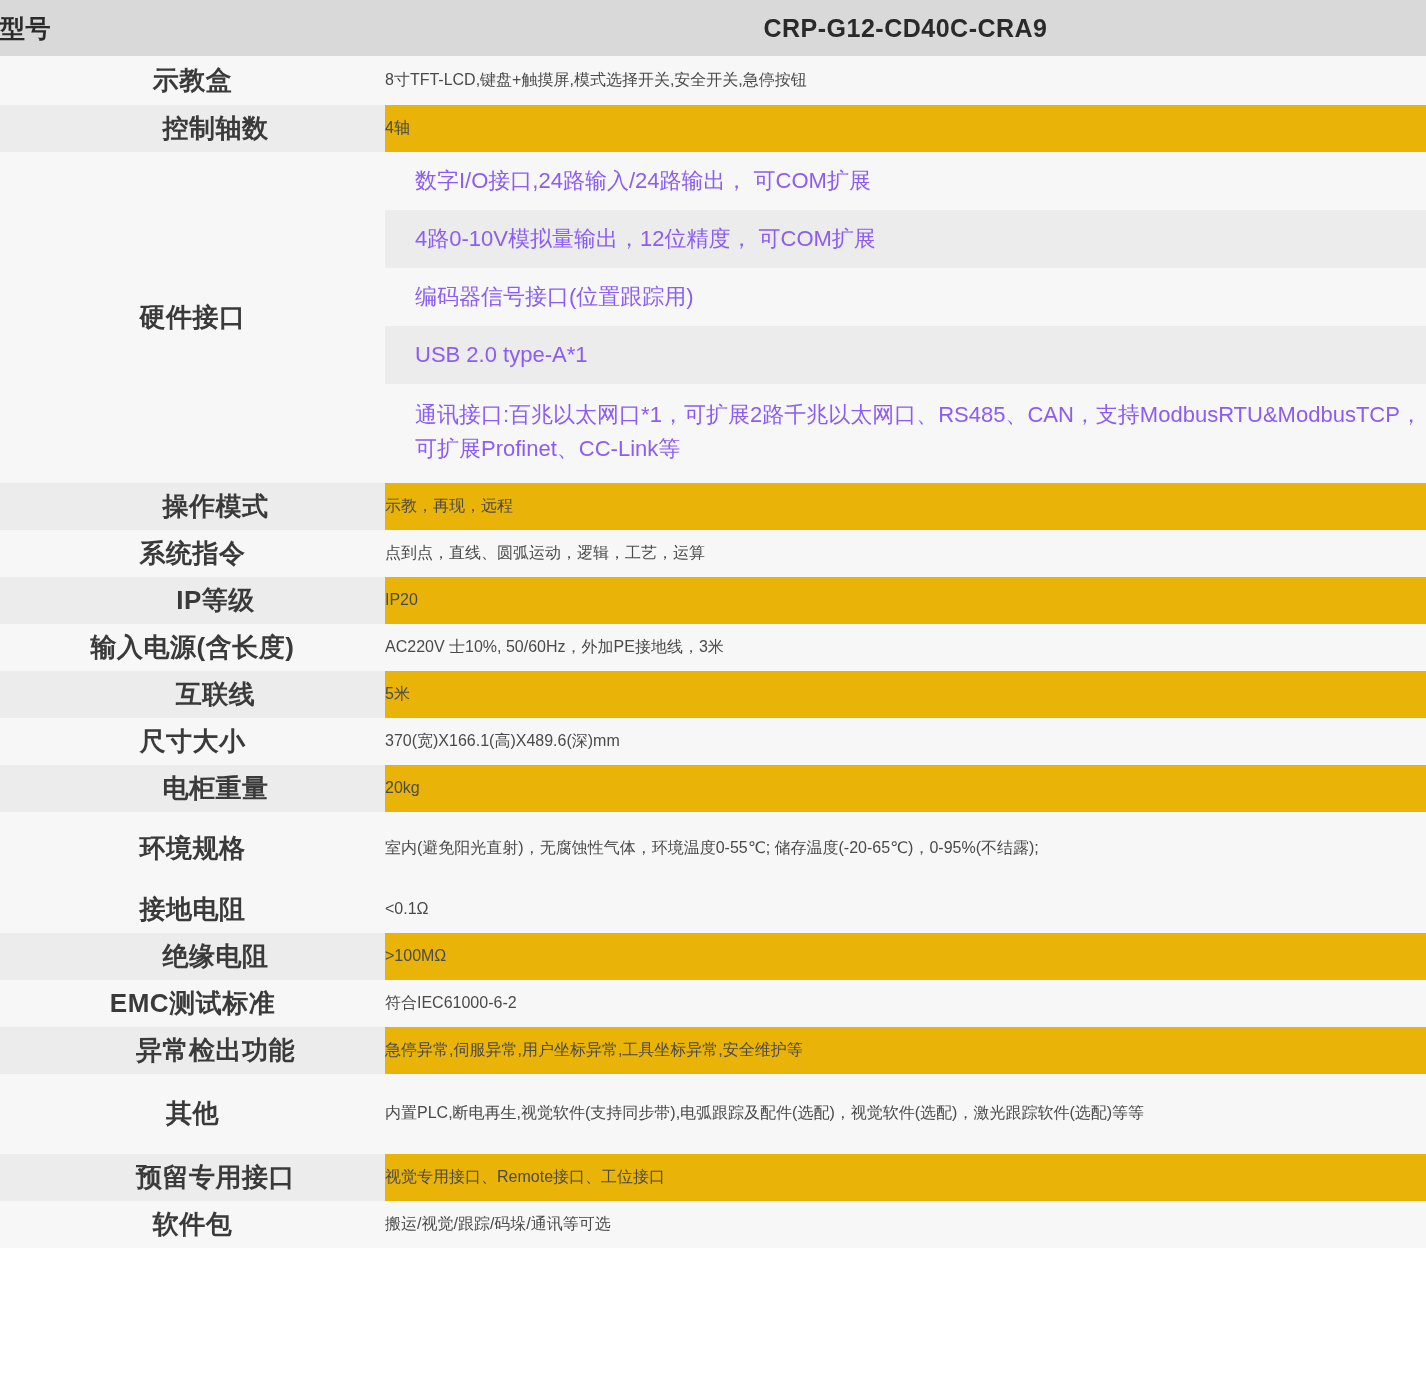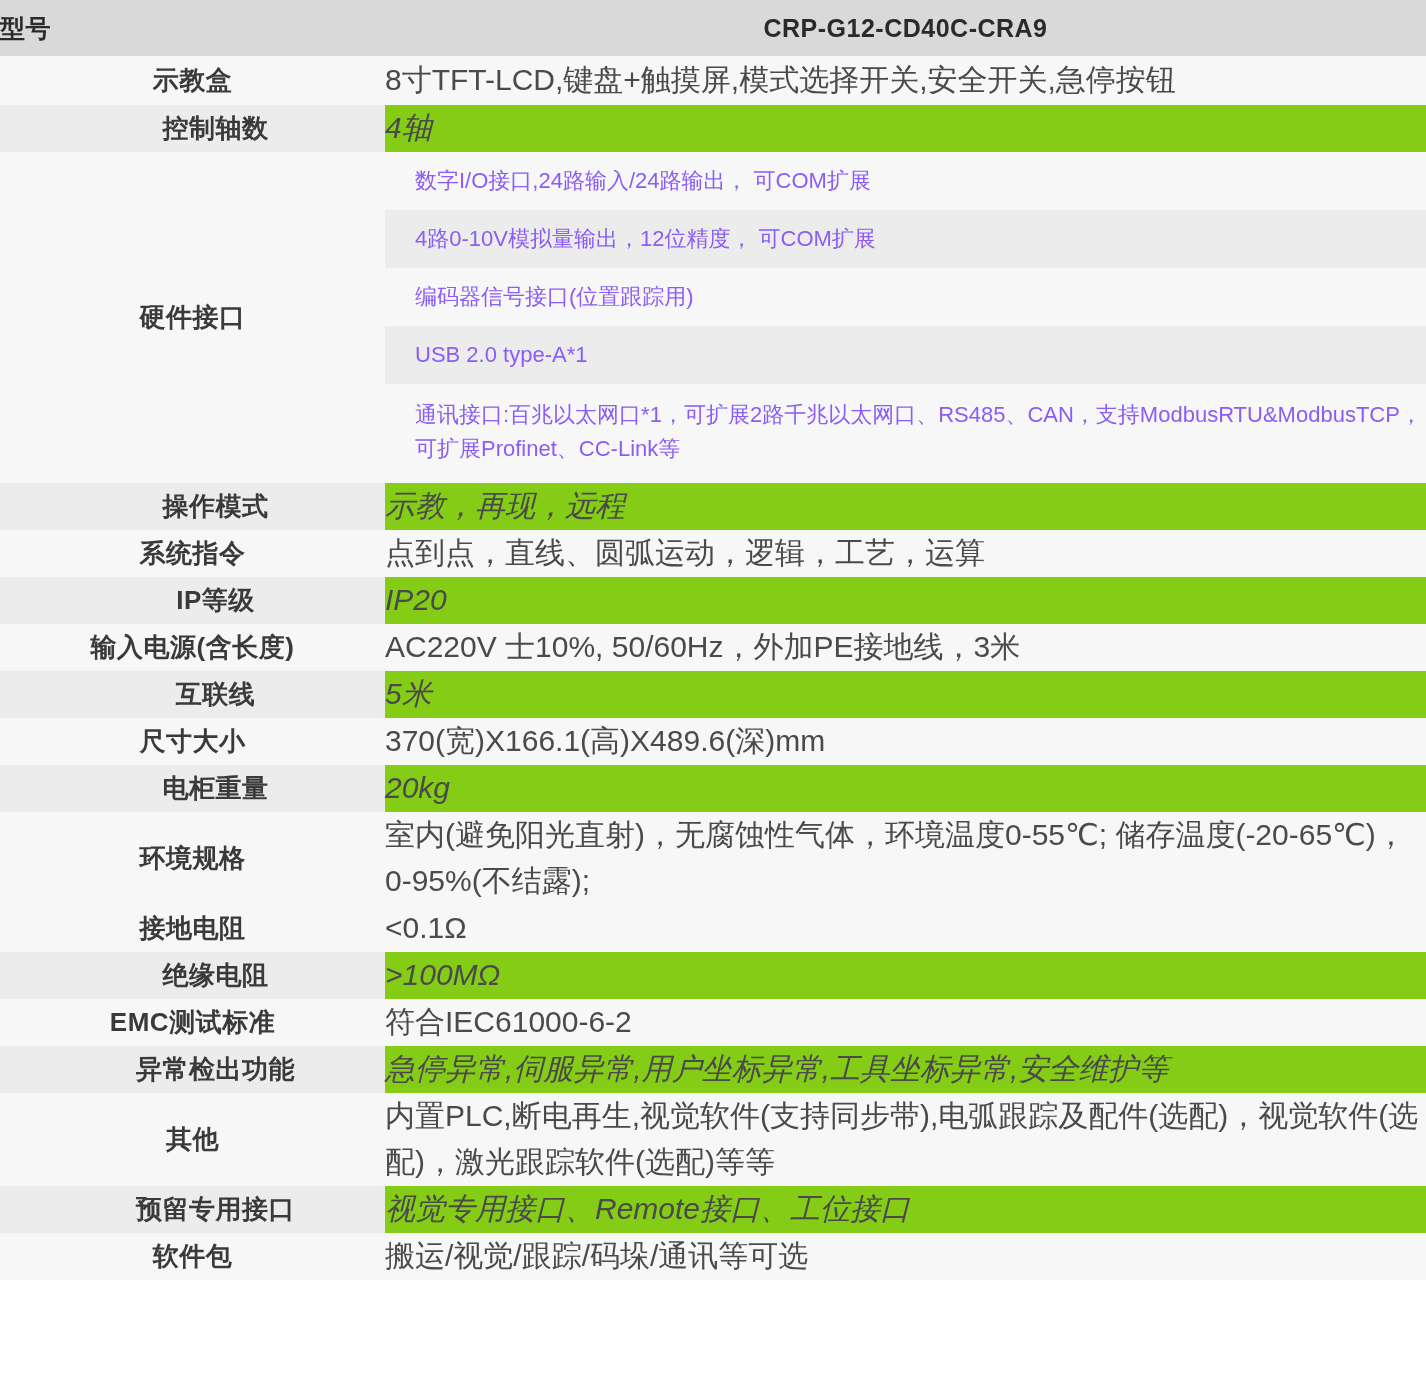--- a/index.html
+++ b/index.html
@@ -48,26 +48,26 @@
     font-weight: bold;
     font-size: 26px;
     color: #3a3a3a;
     letter-spacing: 0.5px;
   }
   .lbl.shade-a { background: #ececec; padding-left: 46px; }
   .lbl.shade-b { background: #f7f7f7; }
 
   
   .val {
-    font-size: 30px;
+    font-size: 16px;
     color: #4a4a4a;
     padding: 12px 0 12px 30px;
     line-height: 1.55;
   }
-  .val.shade-a { background: #84cc16; font-style: italic; }
+  .val.shade-a { background: #eab308; }
   .val.shade-b { background: #f7f7f7; }
 
   .row-h-sm { height: 47px; }
   .row-h-md { height: 49px; }
 
   
   .hw-list {
     display: block;
   }
   .hw-item {

